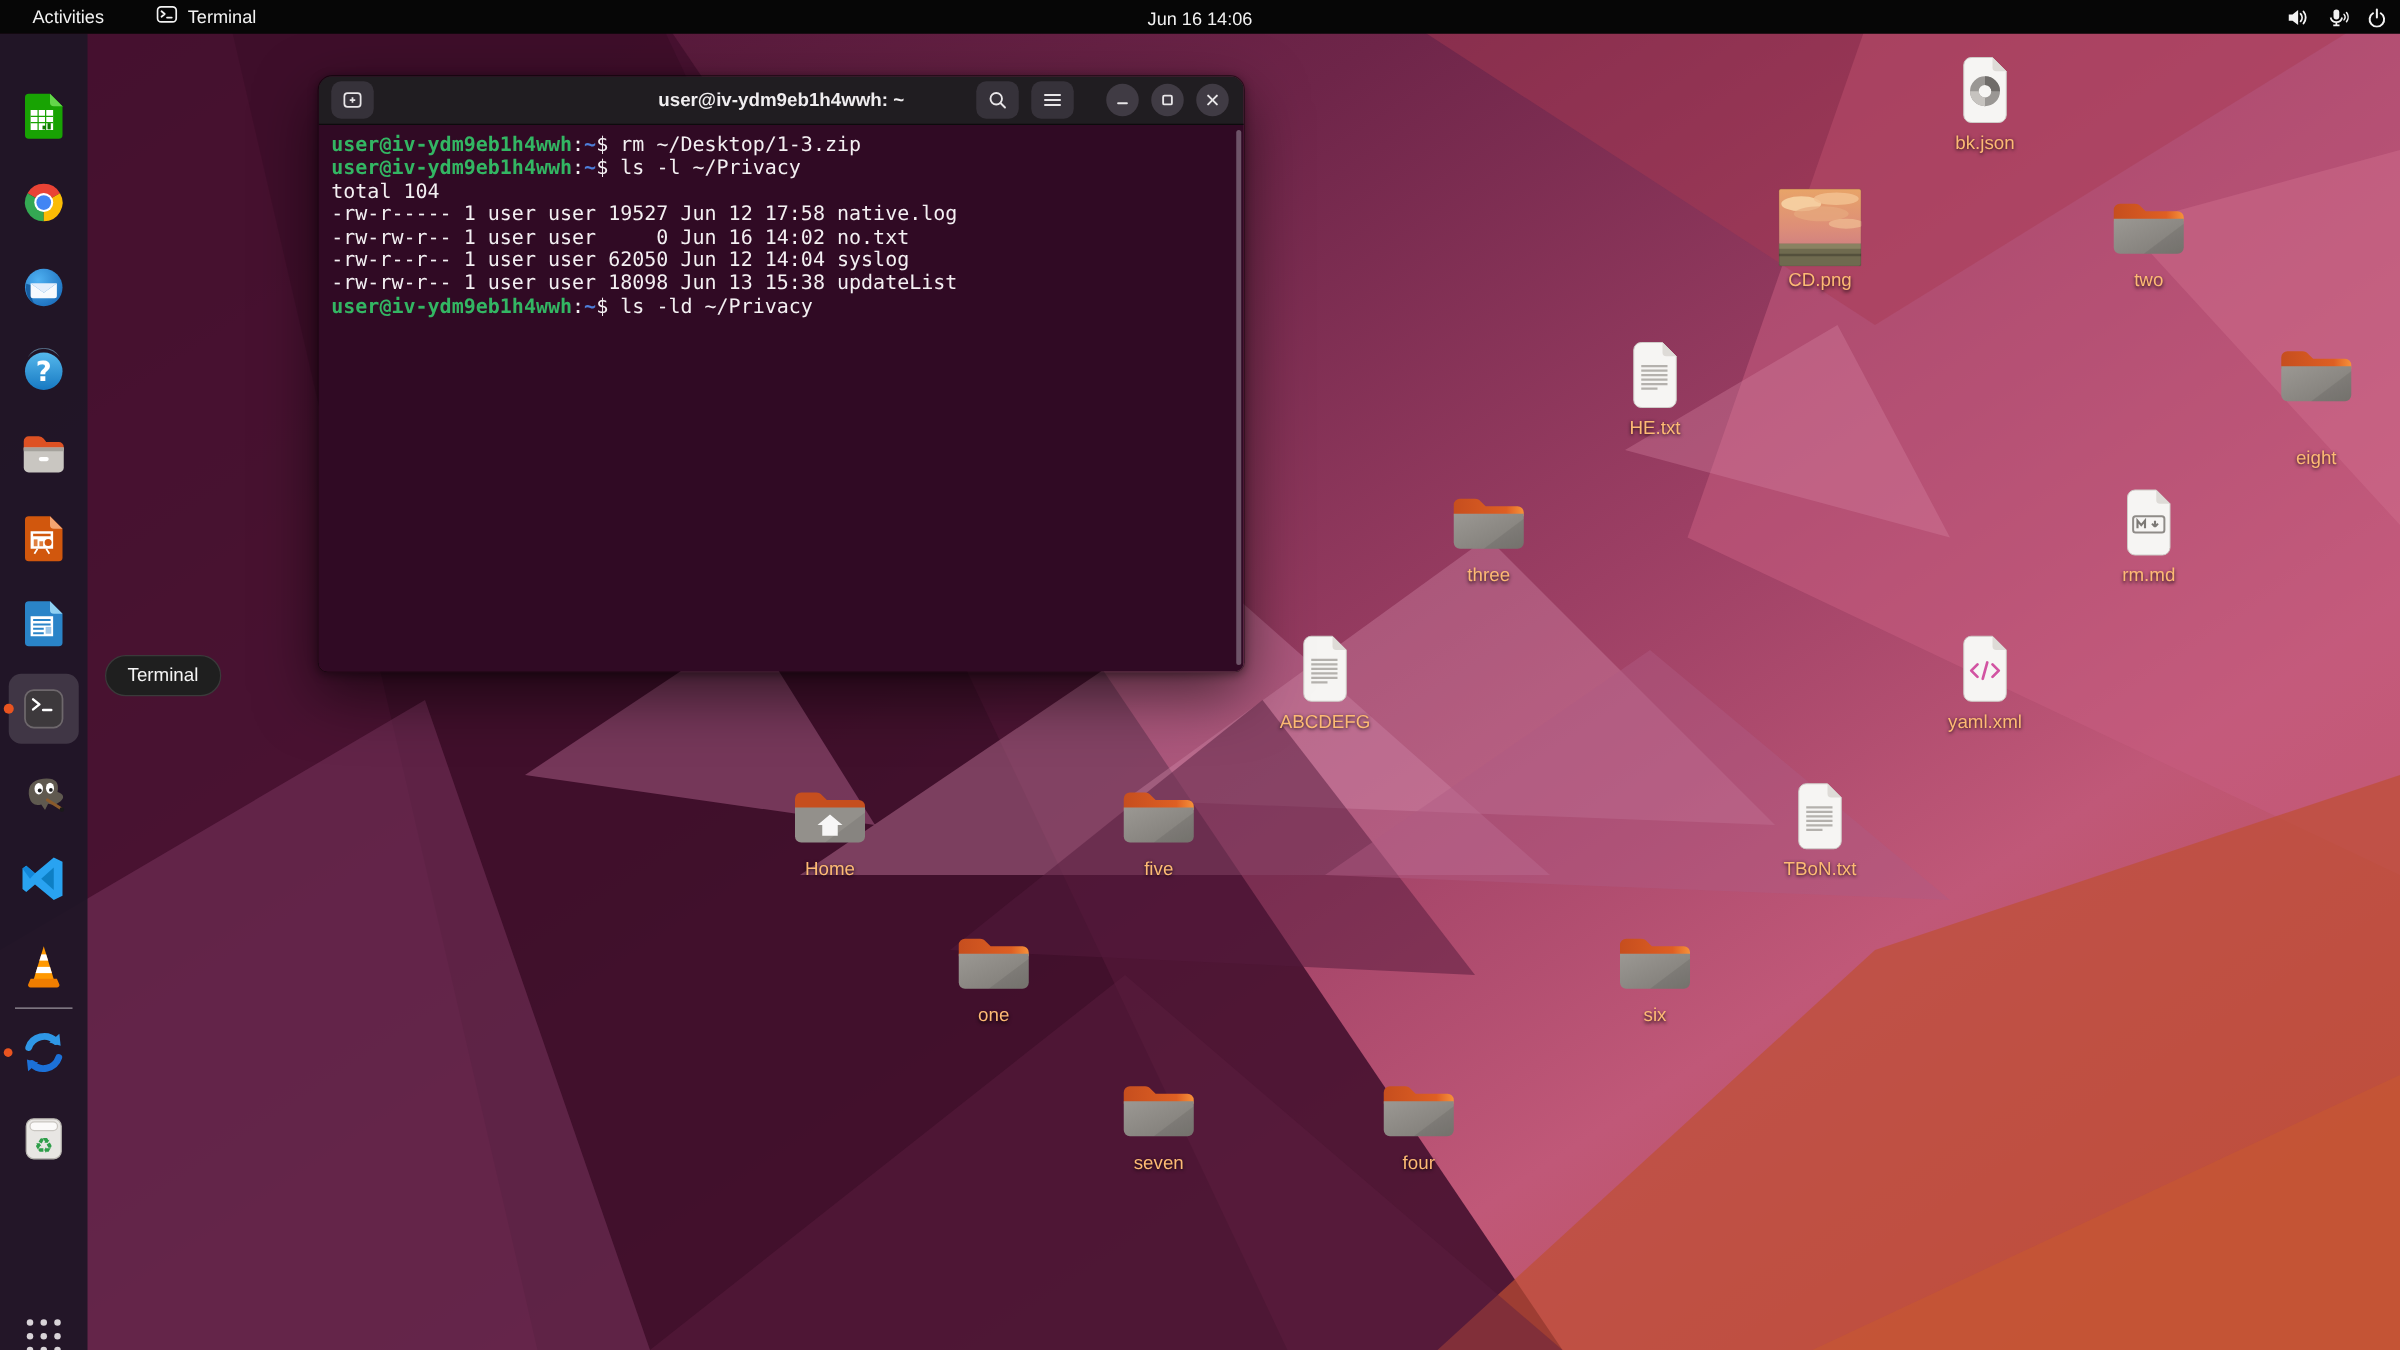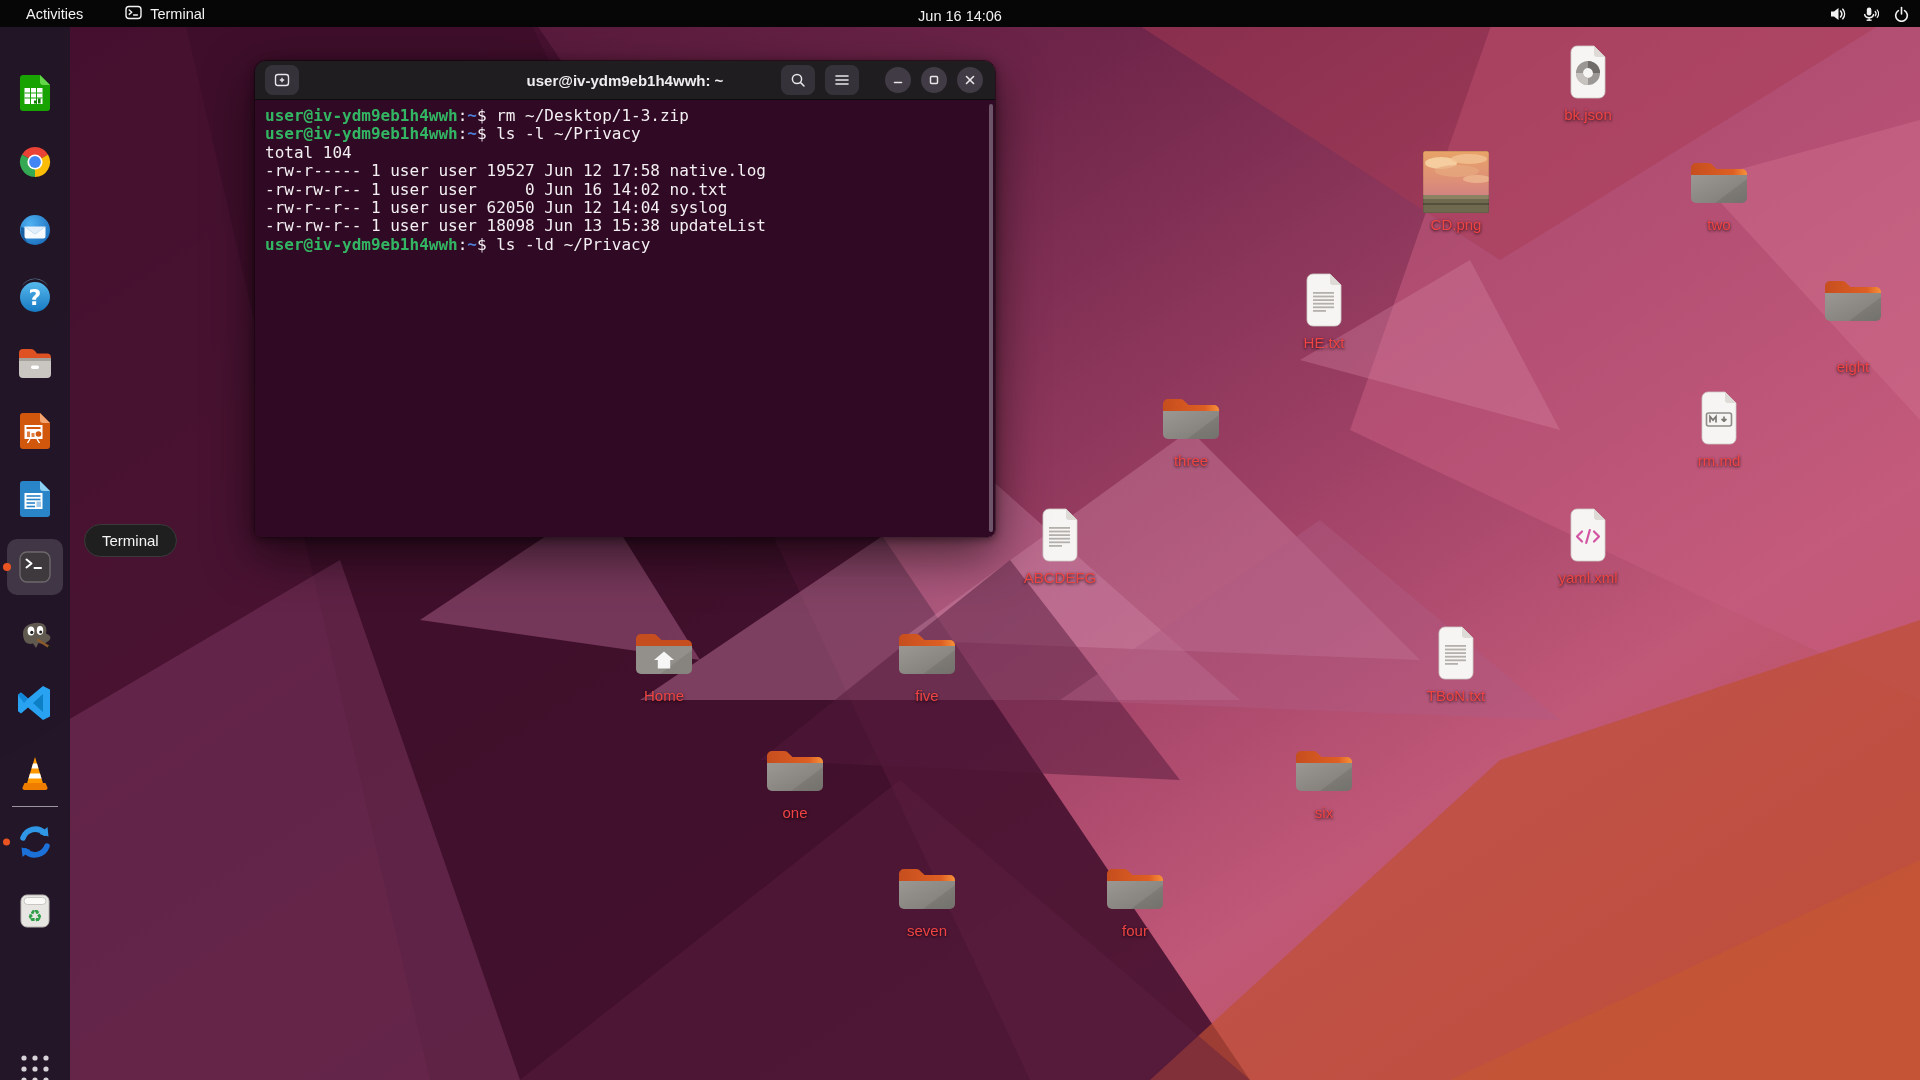--- a/index.html
+++ b/index.html
@@ -49,21 +49,21 @@
           line-height:18.4px;white-space:pre;color:#f3eff2;}
   .seg-user{color:#33b663;font-weight:bold;}
   .seg-path{color:#4d7ed9;font-weight:bold;}
   .seg-fg{color:#f3eff2;}
   #term-scrollbar{position:absolute;right:2px;top:4px;width:4px;height:428px;border-radius:2px;
                   background:#a092a0;opacity:.55;}
   
   #desktop{position:absolute;inset:0;z-index:10;}
   .desk-item{position:absolute;width:110px;display:flex;flex-direction:column;align-items:center;}
   .desk-ico{height:64px;display:flex;align-items:center;justify-content:center;}
-  .desk-label{margin-top:2px;font-size:15px;color:#ef4444;text-shadow:0 1px 3px rgba(0,0,0,.85);
+  .desk-label{margin-top:2px;font-size:15px;color:#fdba74;text-shadow:0 1px 3px rgba(0,0,0,.85);
               text-align:center;max-width:108px;}
 </style>
 </head>
 <body>
 
 <svg id="wallpaper" width="1920" height="1080" viewBox="0 0 1920 1080" preserveAspectRatio="none">
   <defs>
     <linearGradient id="gBase" x1="0" y1="0" x2="1" y2="0.85">
       <stop offset="0" stop-color="#44102f"></stop>
         <stop offset="0.35" stop-color="#6e2549"></stop>

